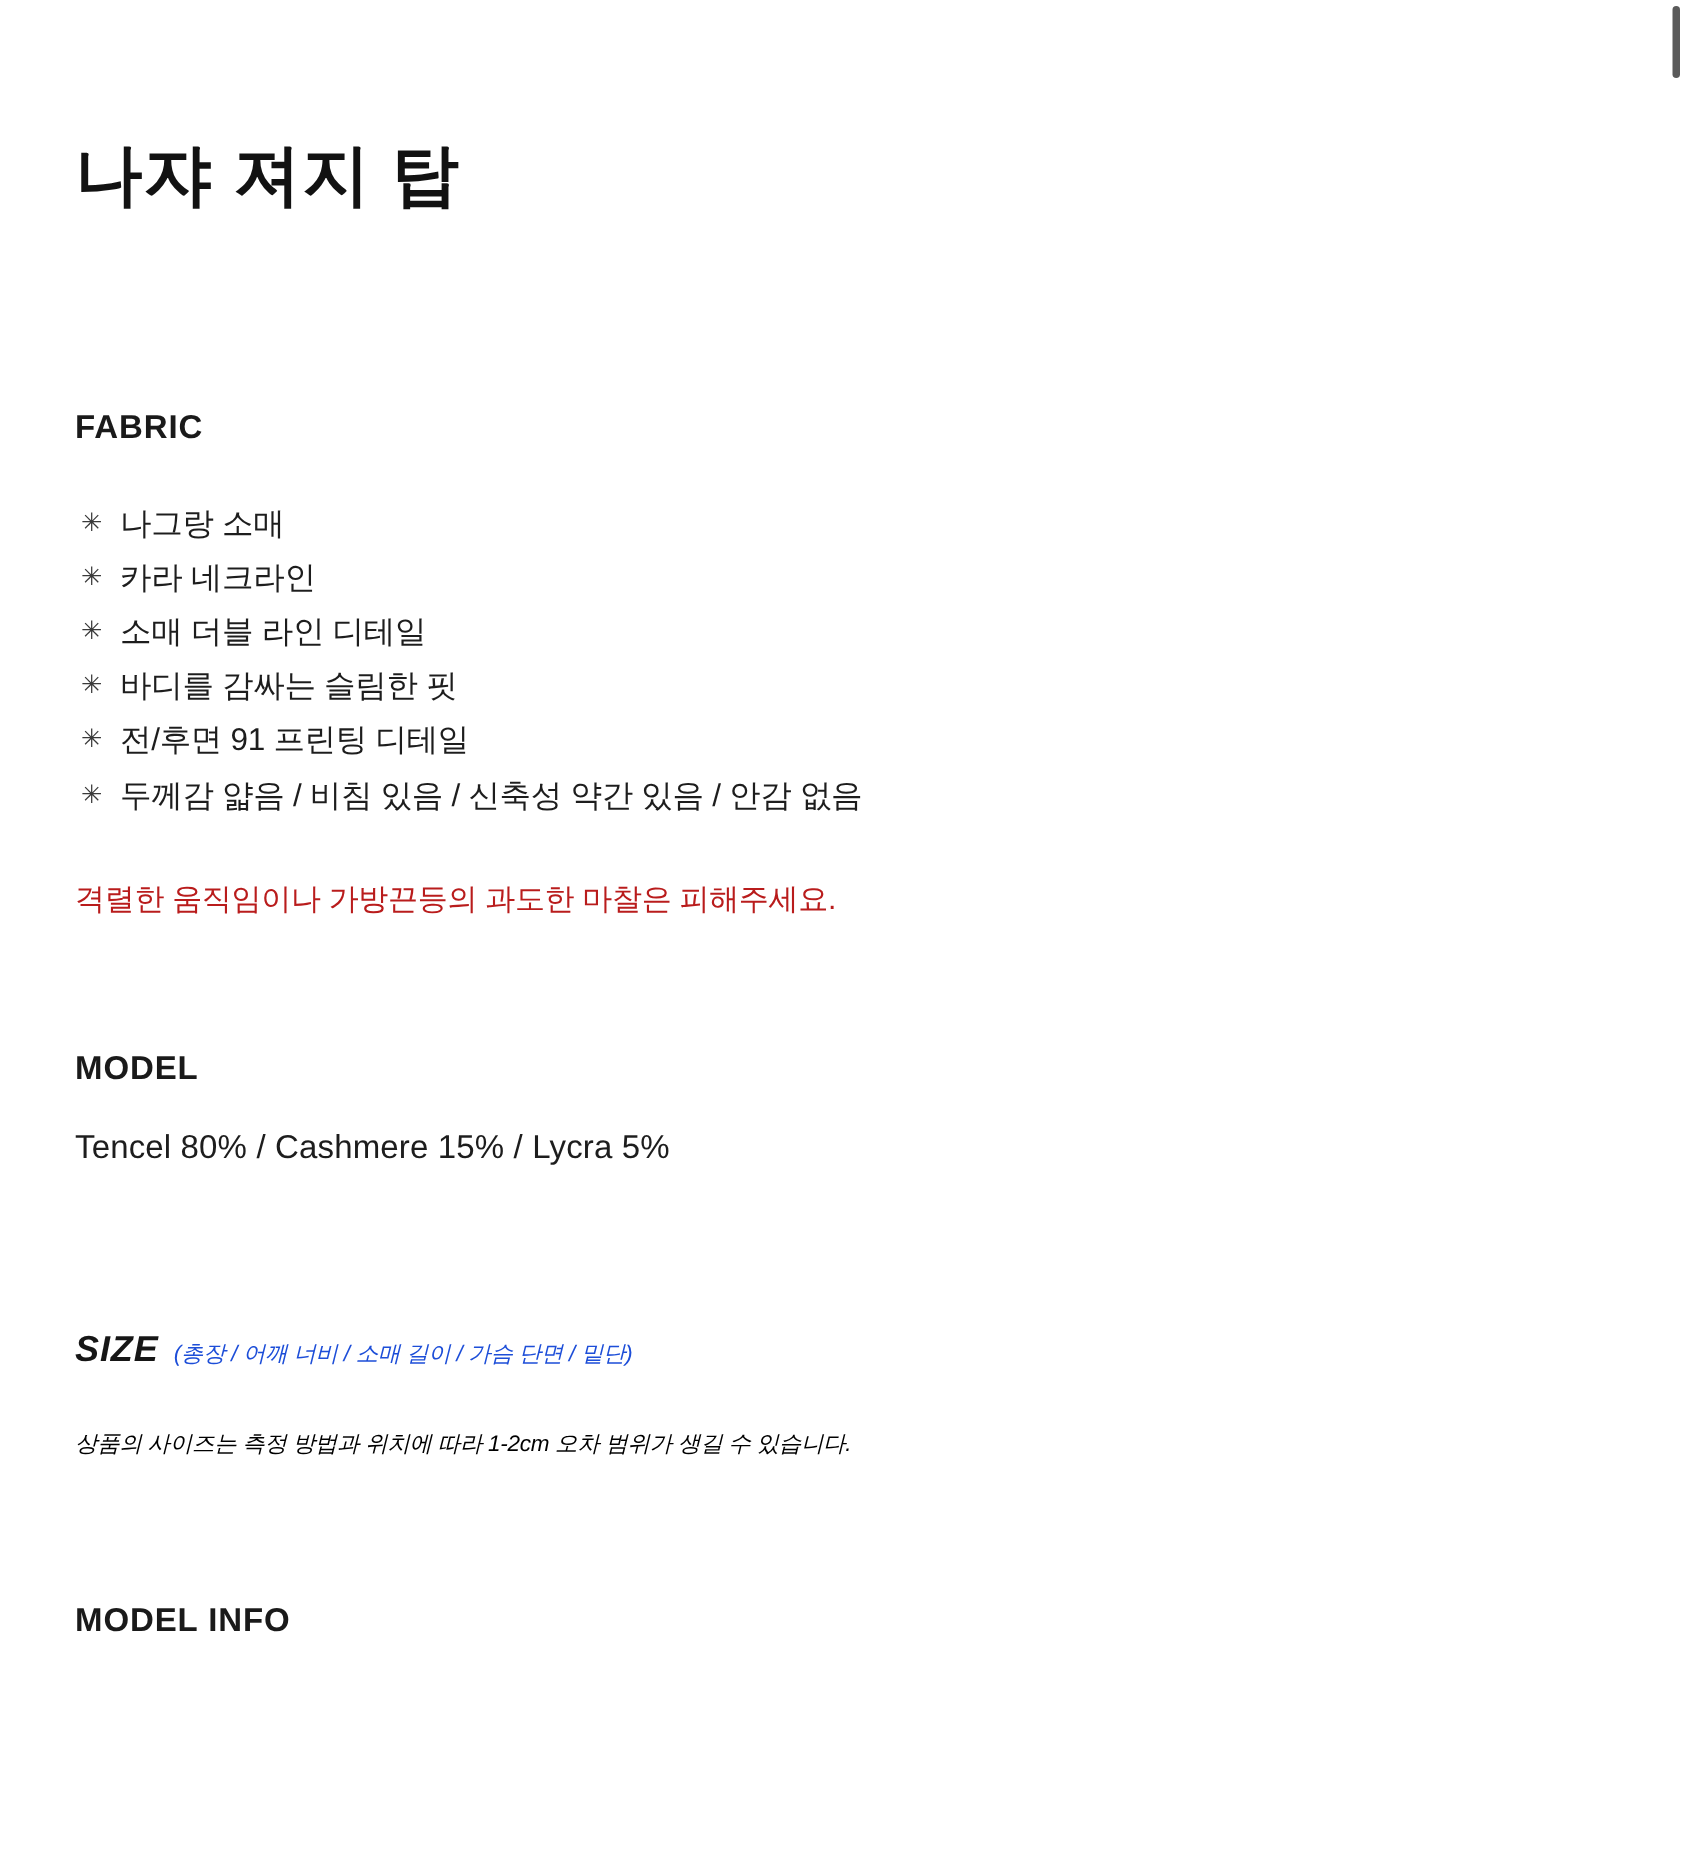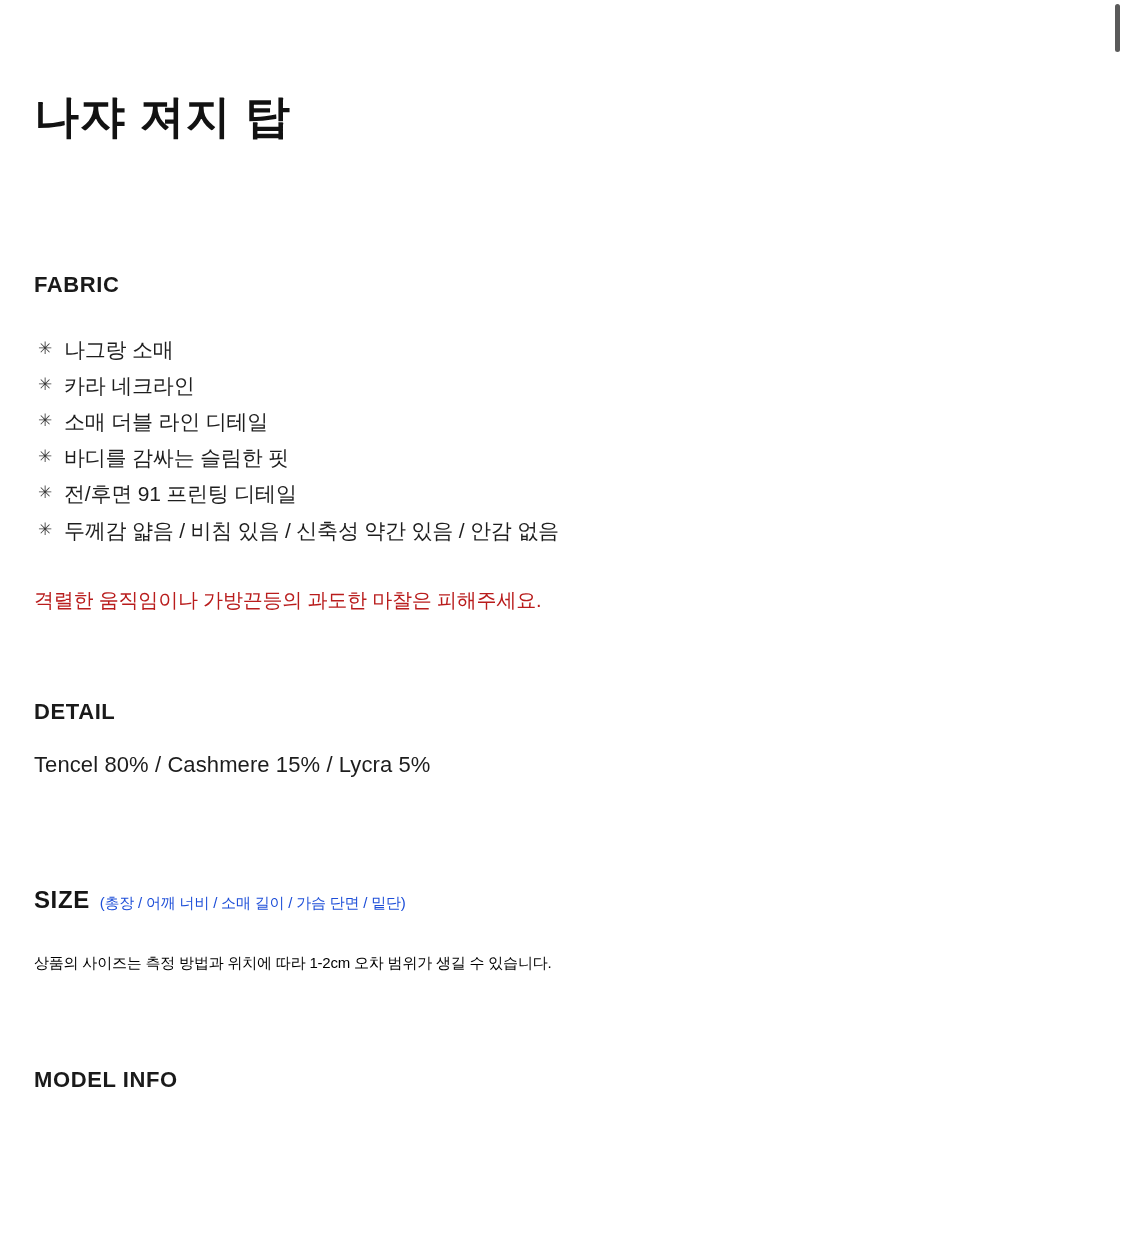--- a/index.html
+++ b/index.html
@@ -14,21 +14,21 @@
     font-family: "Liberation Sans", "DejaVu Sans", sans-serif;
     color: #161616;
     overflow: hidden;
   }
 
   .page {
     position: relative;
     width: 1125px;
     height: 1233px;
     box-sizing: border-box;
-    padding: 0 34px;
+    padding: 0 50px;
   }
 
   
   .scrollbar-track {
     position: absolute;
     top: 0;
     right: 0;
     width: 10px;
     height: 1233px;
     background: transparent;
@@ -111,20 +111,21 @@
   }
   .fabric-text {
     font-size: 22px;
     line-height: 1.6;
     color: #1d1d1d;
     letter-spacing: 0.1px;
   }
 
   .size-block {
     margin-top: 104px;
+    font-style: italic;
   }
   .size-heading-row {
     display: flex;
     align-items: baseline;
     gap: 10px;
   }
   .size-heading-row .size-label {
     font-size: 24px;
     font-weight: 700;
     letter-spacing: 0.6px;
@@ -195,21 +196,21 @@
       <li>
         <span class="bullet-mark">✳</span>
         <span>두께감 얇음 / 비침 있음 / 신축성 약간 있음 / 안감 없음</span>
       </li>
     </ul>
 
     <p class="note">격렬한 움직임이나 가방끈등의 과도한 마찰은 피해주세요.</p>
   </div>
 
   <div class="section fabric-block">
-    <div class="section-heading">DETAIL</div>
+    <div class="section-heading">MODEL</div>
     <p class="fabric-text">Tencel 80% / Cashmere 15% / Lycra 5%</p>
   </div>
 
   <div class="section size-block">
     <div class="size-heading-row">
       <span class="size-label">SIZE</span>
       <span class="size-columns">(총장 / 어깨 너비 / 소매 길이 / 가슴 단면 / 밑단)</span>
     </div>
     <p class="size-note">상품의 사이즈는 측정 방법과 위치에 따라 1-2cm 오차 범위가 생길 수 있습니다.</p>
   </div>

